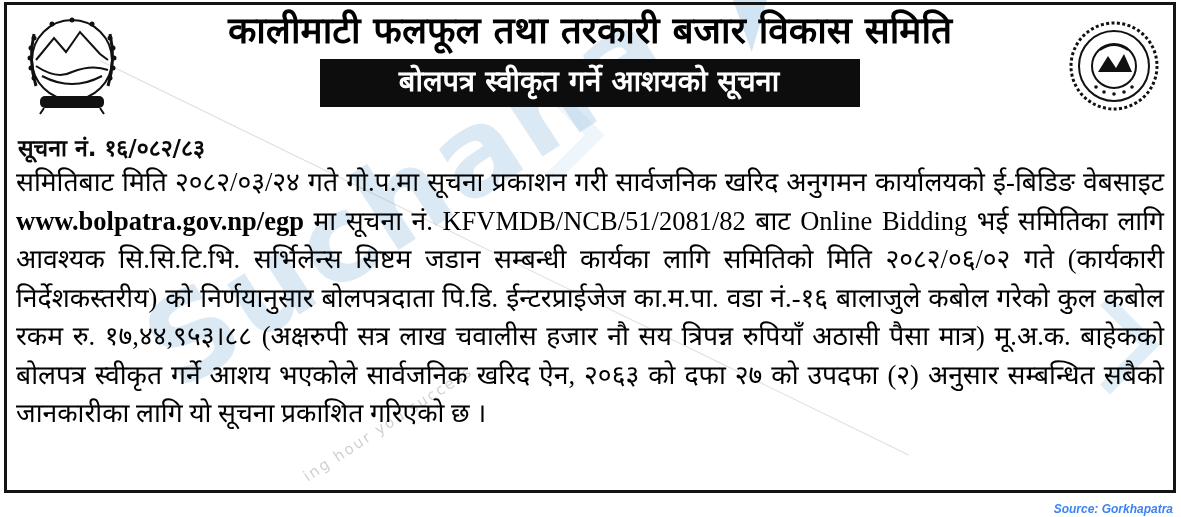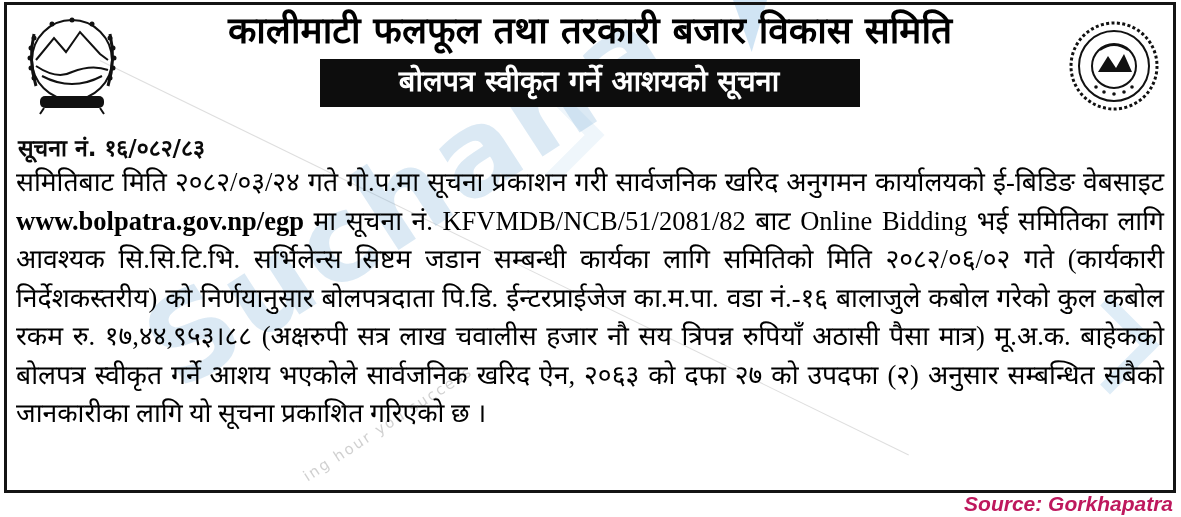--- a/index.html
+++ b/index.html
@@ -83,21 +83,21 @@
   .body-text {
     margin-top:0; padding:0 4px;
     font-size:26.5px; line-height:38.5px;
     text-align:justify; color:#000000;
   }
   .body-text .url { font-weight:bold; font-family:"Liberation Serif",serif; }
 
   .source {
     position:absolute; right:8px; bottom:1px;
     font-family:"Liberation Sans","DejaVu Sans",sans-serif;
-    font-style:italic; font-weight:bold; font-size:21px; color:#be185d;
+    font-style:italic; font-weight:bold; font-size:12px; color:#3b82f6;
   }
 
   svg .ln { stroke:#111; fill:none; stroke-width:2; }
 </style>
 </head>
 <body>
 
 <div class="page">
 
   <div class="wm-line"></div>

